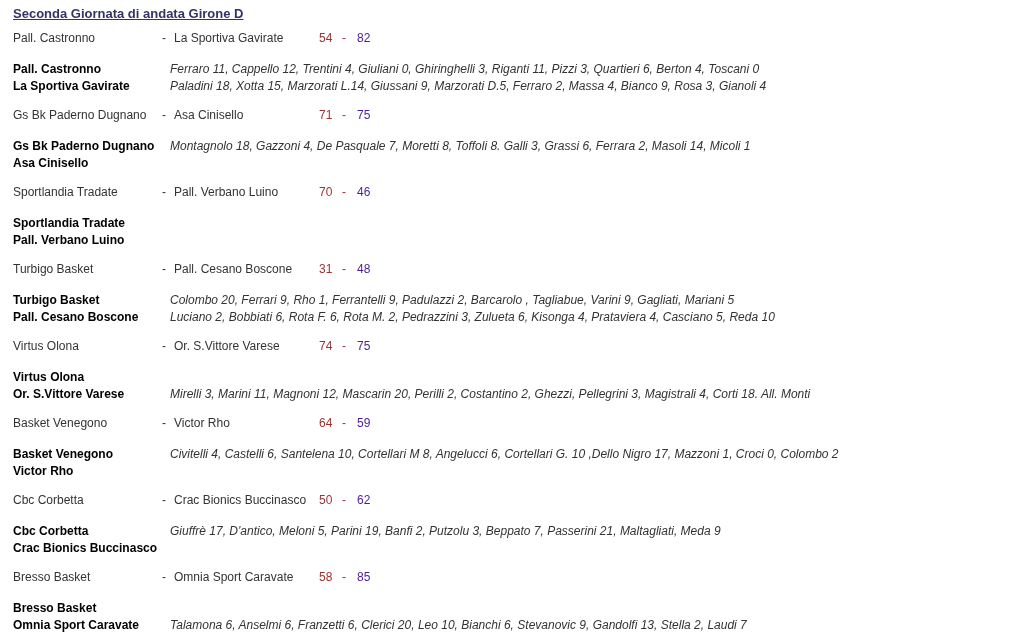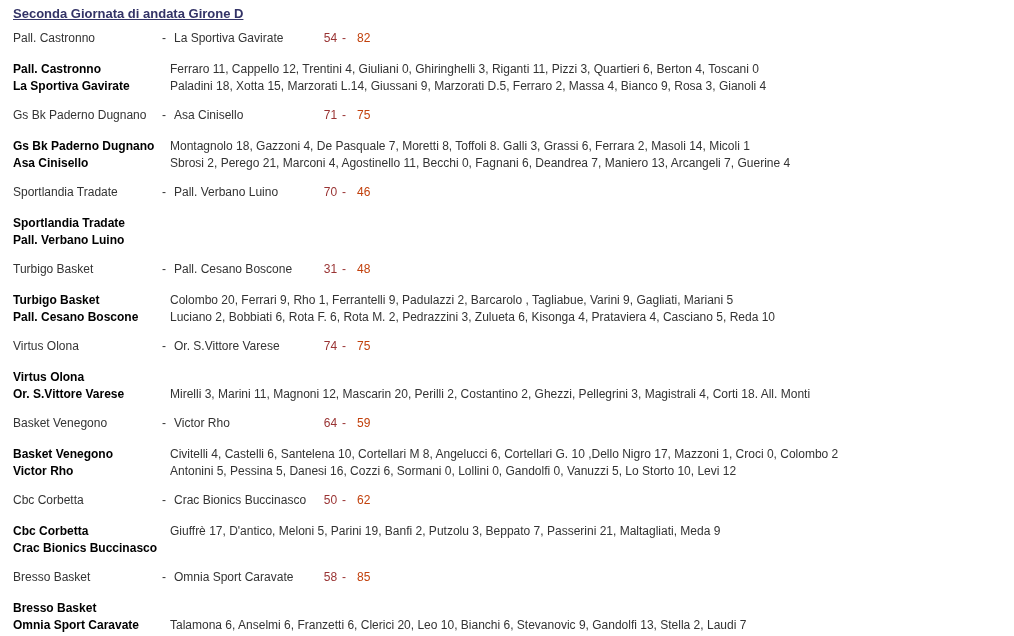--- a/index.html
+++ b/index.html
@@ -28,37 +28,37 @@
   .score-line {
     display: flex;
     margin-left: 13px;
     padding: 10px 0 16px 0;
     line-height: 14px;
     white-space: nowrap;
   }
   .score-line .home { width: 149px; flex-shrink: 0; }
   .score-line .sep  { width: 12px;  flex-shrink: 0; }
   .score-line .away { width: 145px; flex-shrink: 0; }
-  .score-line .s1   { width: 23px;  flex-shrink: 0; color: #993333; text-align: center; }
+  .score-line .s1   { width: 23px;  flex-shrink: 0; color: #993333; }
   .score-line .ssep { width: 15px;  flex-shrink: 0; color: #993333; }
-  .score-line .s2   { color: #c2410c; }
+  .score-line .s2   { color: #4c1d95; }
   .details { margin-bottom: 3px; }
   .drow {
     display: flex;
     margin-left: 13px;
     line-height: 17px;
     white-space: nowrap;
   }
   .drow .dteam {
     width: 157px;
     flex-shrink: 0;
     font-weight: bold;
     color: #000000;
   }
-  .drow .dplayers { color: #333333; }
+  .drow .dplayers { color: #333333; font-style: italic; }
 </style>
 </head>
 <body>
 
 <div class="page">
 
   <span class="title">Seconda Giornata di andata Girone D</span>
 
   <div>
     <div class="score-line">
@@ -90,21 +90,20 @@
       <span class="ssep">-</span>
       <span class="s2">75</span>
     </div>
     <div class="details">
       <div class="drow">
         <span class="dteam">Gs Bk Paderno Dugnano</span>
         <span class="dplayers">Montagnolo 18, Gazzoni 4, De Pasquale 7, Moretti 8, Toffoli 8. Galli 3, Grassi 6, Ferrara 2, Masoli 14, Micoli 1</span>
       </div>
       <div class="drow">
         <span class="dteam">Asa Cinisello</span>
-        <span class="dplayers">Sbrosi 2, Perego 21, Marconi 4, Agostinello 11, Becchi 0, Fagnani 6, Deandrea 7, Maniero 13, Arcangeli 7, Guerine 4</span>
       </div>
     </div>
   </div>
 
   <div>
     <div class="score-line">
       <span class="home">Sportlandia Tradate</span>
       <span class="sep">-</span>
       <span class="away">Pall. Verbano Luino</span>
       <span class="s1">70</span>
@@ -171,21 +170,20 @@
       <span class="ssep">-</span>
       <span class="s2">59</span>
     </div>
     <div class="details">
       <div class="drow">
         <span class="dteam">Basket Venegono</span>
         <span class="dplayers">Civitelli 4, Castelli 6, Santelena 10, Cortellari M 8, Angelucci 6, Cortellari G. 10 ,Dello Nigro 17, Mazzoni 1, Croci 0, Colombo 2</span>
       </div>
       <div class="drow">
         <span class="dteam">Victor Rho</span>
-        <span class="dplayers">Antonini 5, Pessina 5, Danesi 16, Cozzi 6, Sormani 0, Lollini 0, Gandolfi 0, Vanuzzi 5, Lo Storto 10, Levi 12</span>
       </div>
     </div>
   </div>
 
   <div>
     <div class="score-line">
       <span class="home">Cbc Corbetta</span>
       <span class="sep">-</span>
       <span class="away">Crac Bionics Buccinasco</span>
       <span class="s1">50</span>

